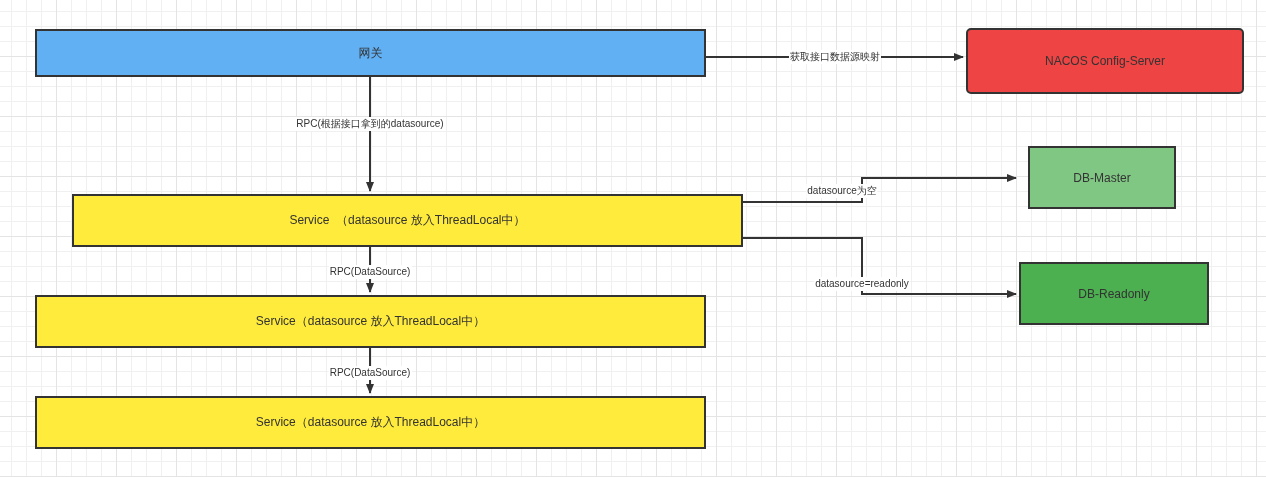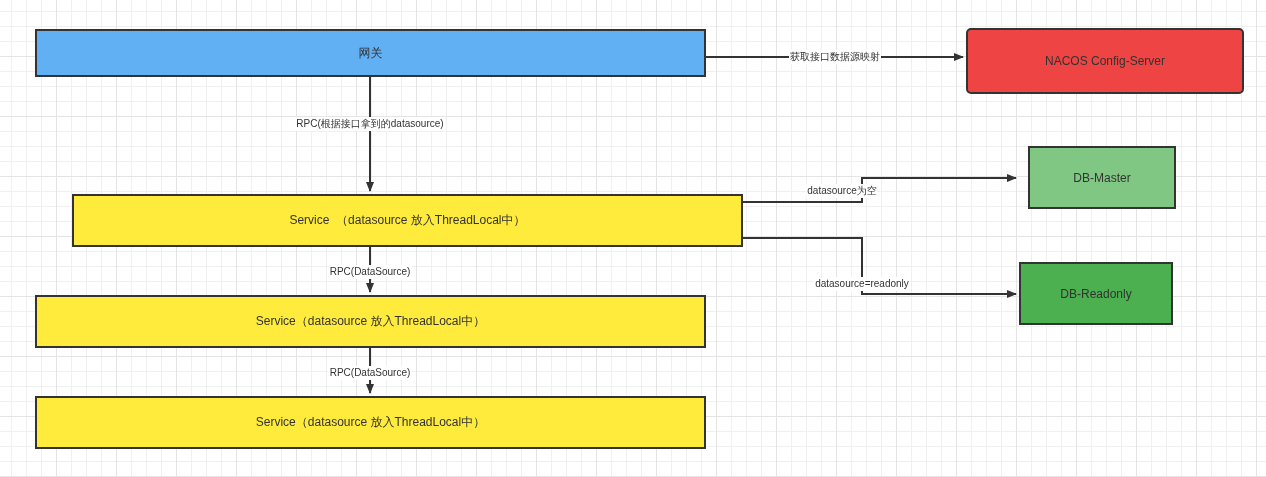--- a/index.html
+++ b/index.html
@@ -21,21 +21,21 @@
       border: 2px solid #333333;
       display: flex; align-items: center; justify-content: center;
       font-size: 12px; color: #333333; white-space: pre;
     }
     #n-gateway { left: 35px; top: 29px; width: 671px; height: 48px; background: #61b0f4; }
     #n-nacos   { left: 966px; top: 28px; width: 278px; height: 66px; background: #e57373; border-radius: 5px; }
     #n-svc1    { left: 35px; top: 194px; width: 671px; height: 53px; background: #ffeb3b; margin-left: 37px; }
     #n-svc2    { left: 35px; top: 295px; width: 671px; height: 53px; background: #ffeb3b; }
     #n-svc3    { left: 35px; top: 396px; width: 671px; height: 53px; background: #ffeb3b; }
     #n-master  { left: 1028px; top: 146px; width: 148px; height: 63px; background: #81c784; }
-    #n-readonly{ left: 1019px; top: 262px; width: 154px; height: 63px; background: #4caf50; }
+    #n-readonly{ left: 1019px; top: 262px; width: 190px; height: 63px; background: #4caf50; }
 
     svg.edges { position: absolute; left: 0; top: 0; width: 1266px; height: 477px; pointer-events: none; }
     .edge-label {
       position: absolute; font-size: 10px; color: #333333;
       background: #ffffff; padding: 0 1px; line-height: 14px; white-space: pre;
       transform: translate(-50%, -50%);
     }
     #l-fetch   { left: 835px; top: 57px; }
     #l-rpc1    { left: 370px; top: 124px; }
     #l-rpc2    { left: 370px; top: 272px; }

